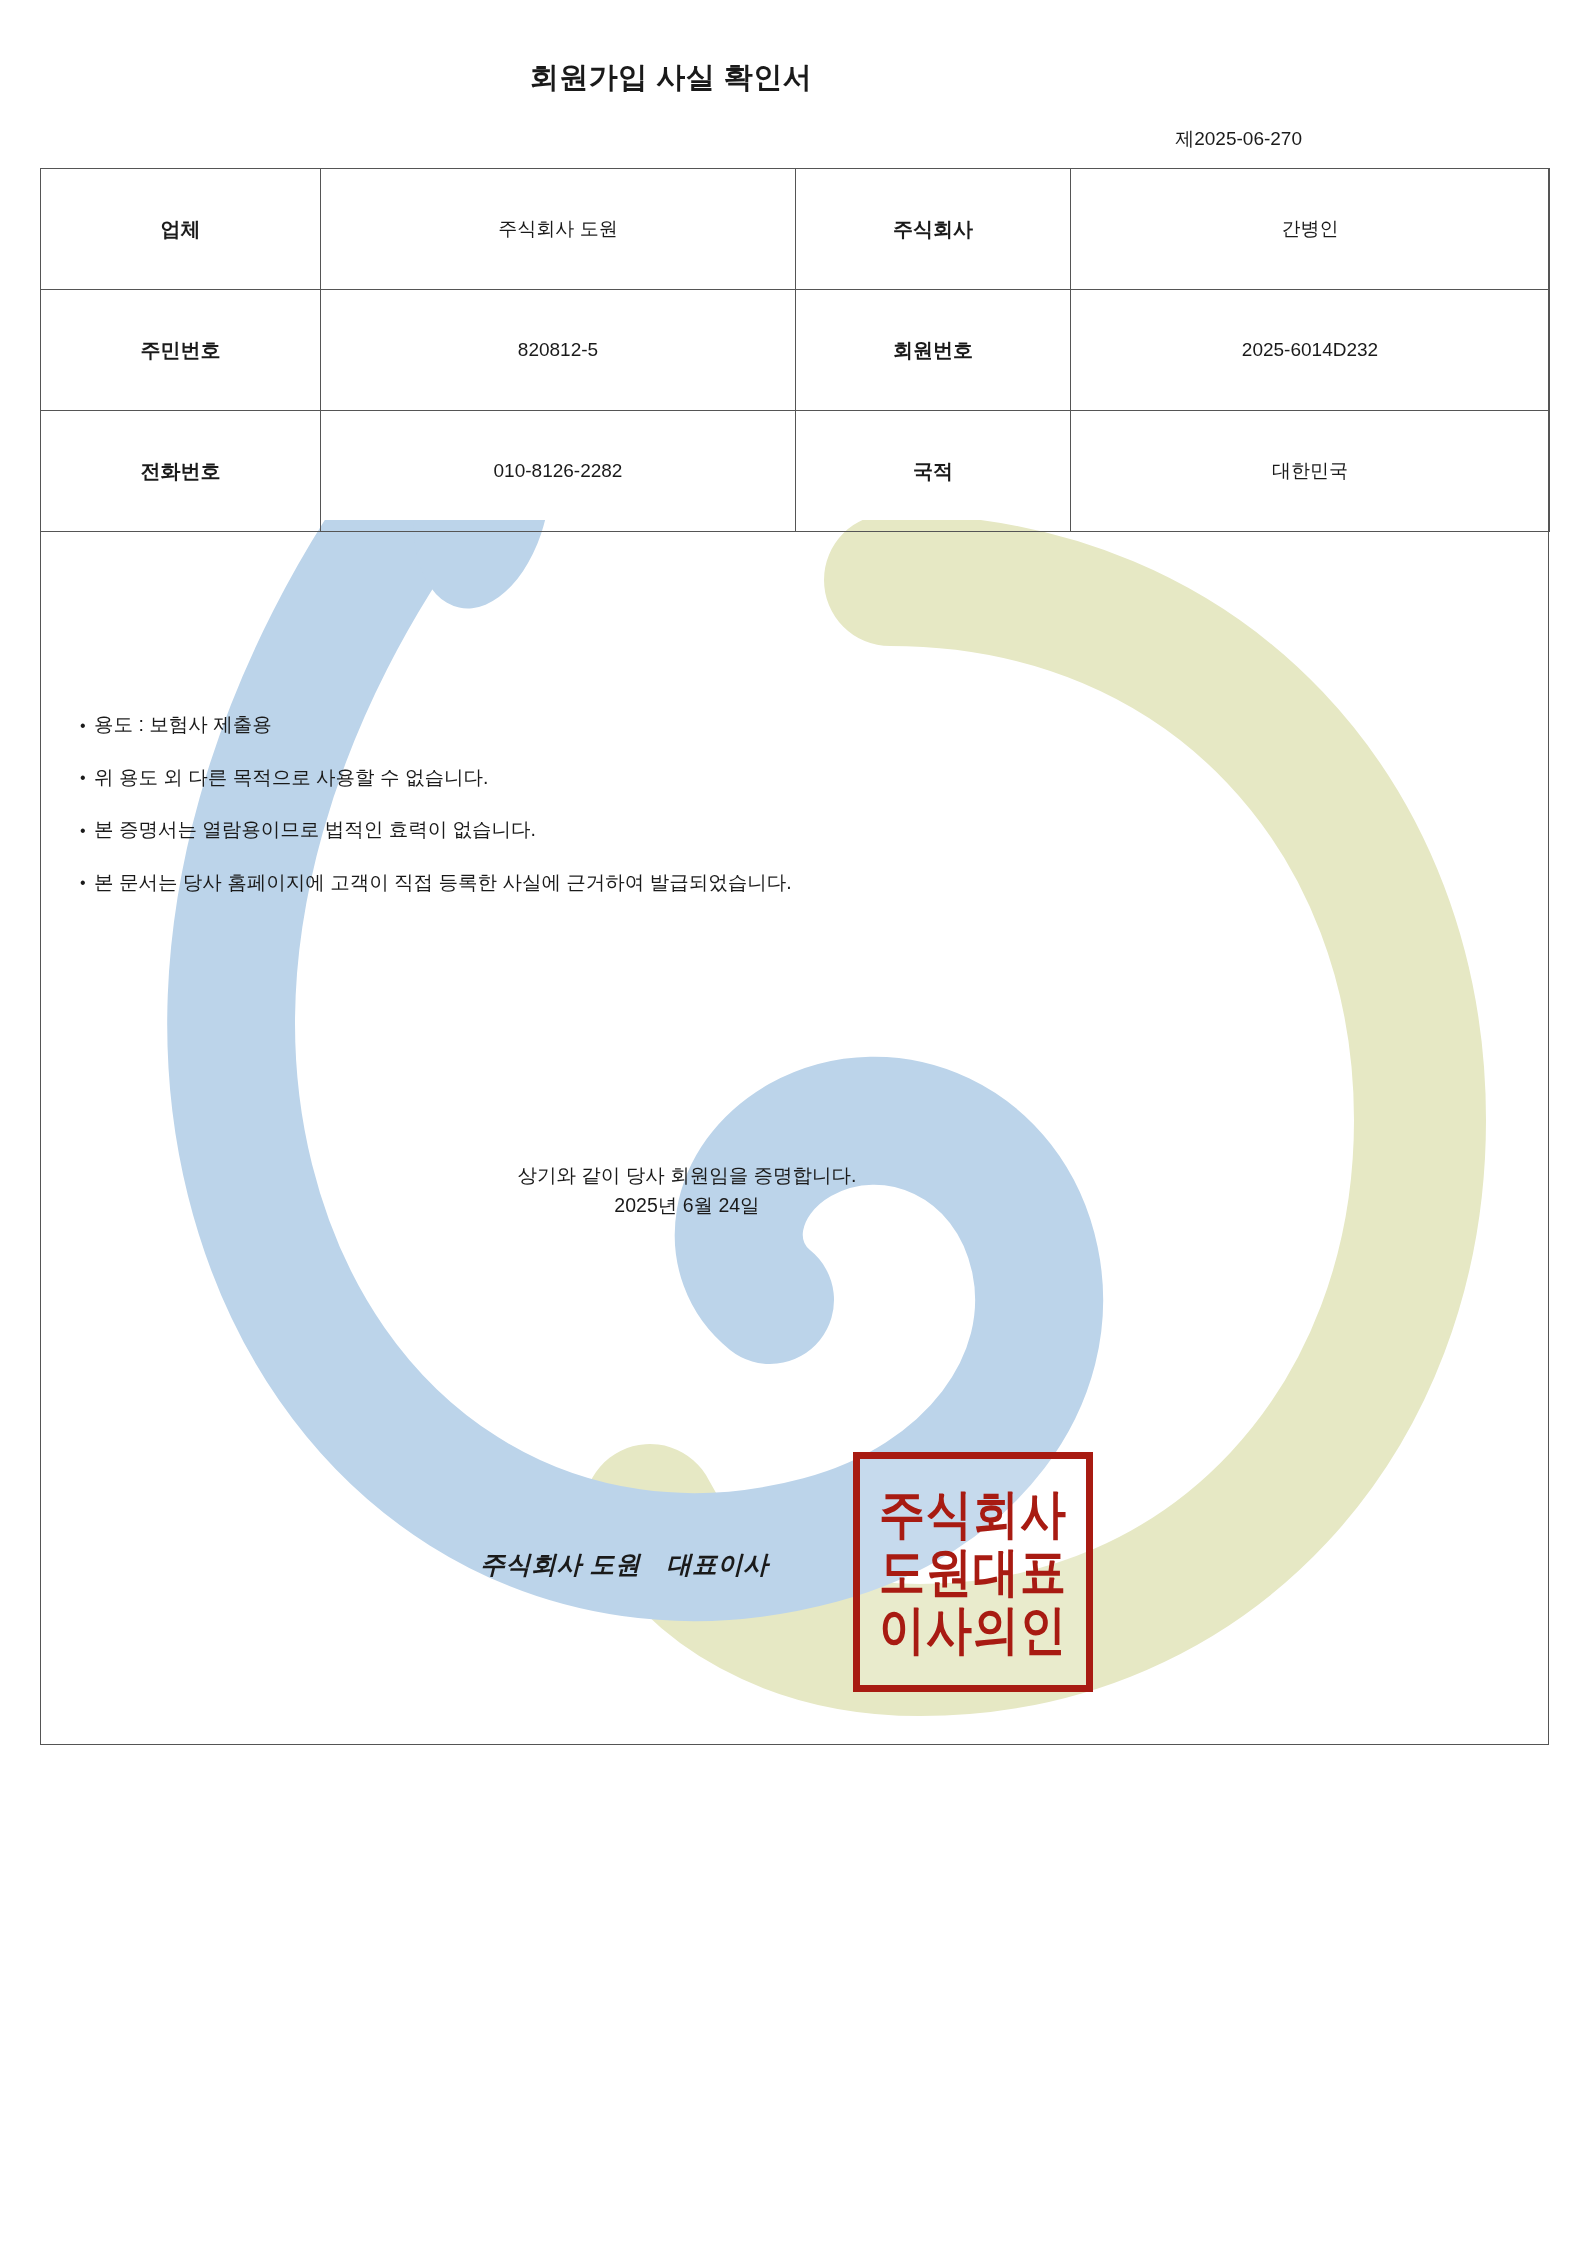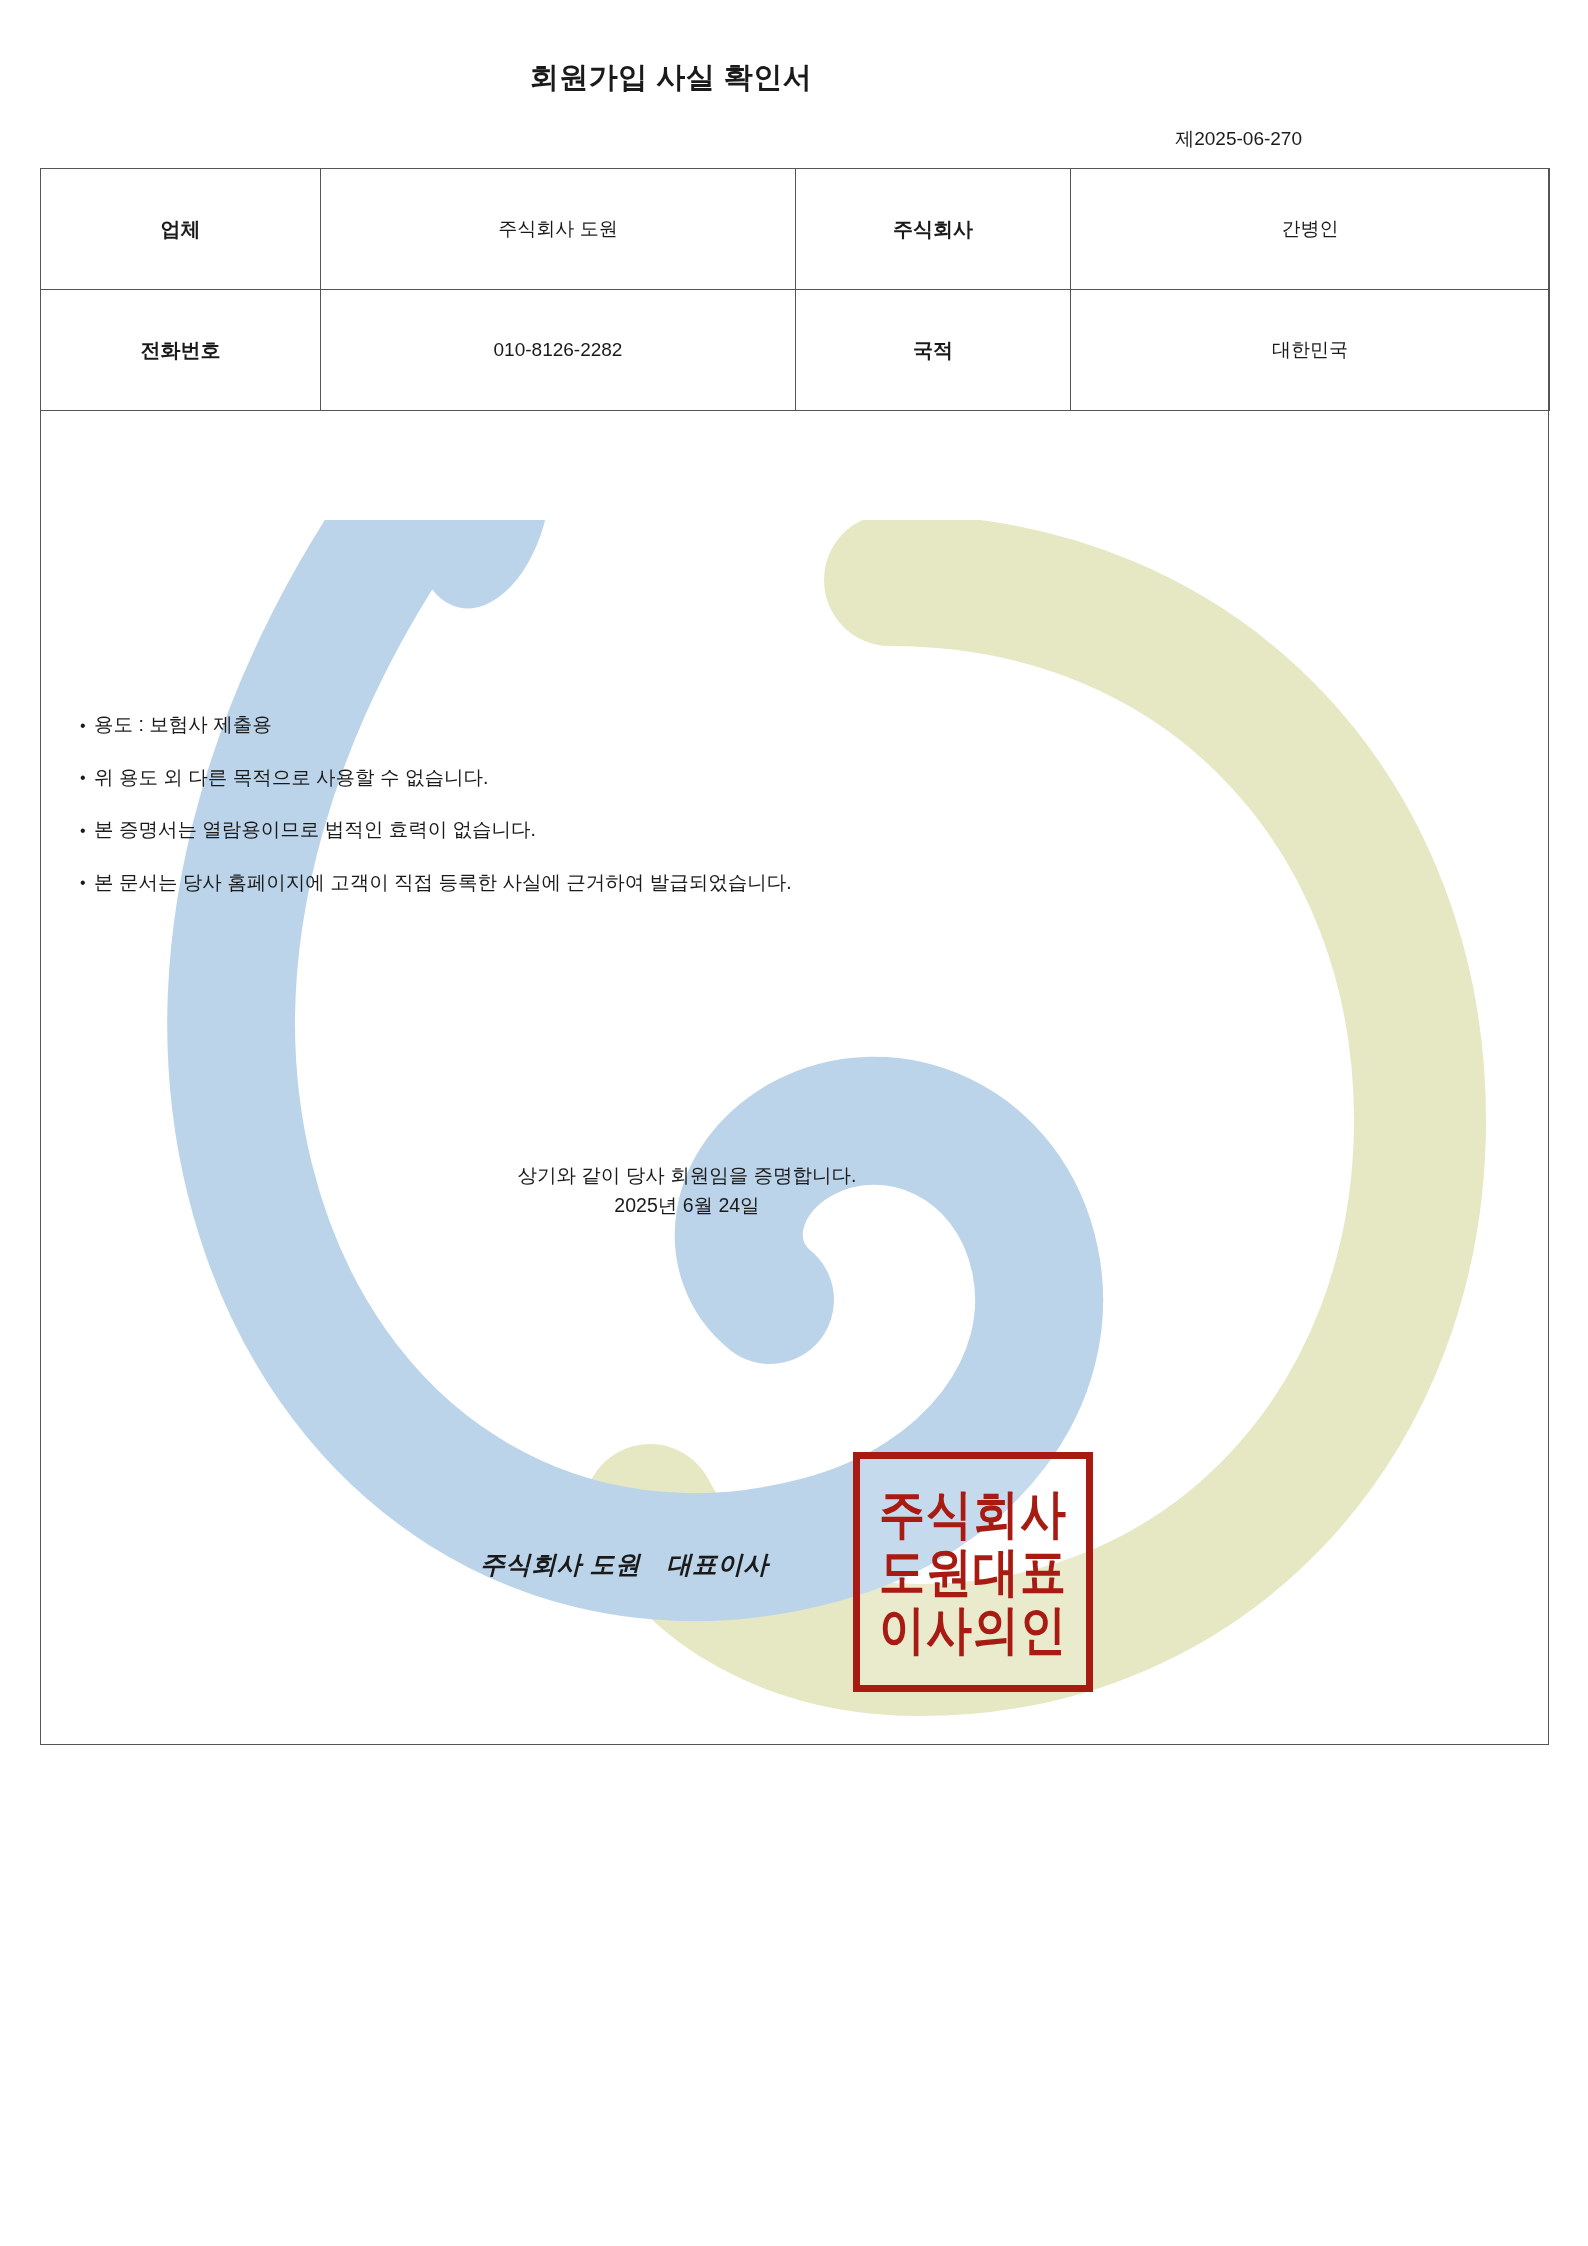--- a/index.html
+++ b/index.html
@@ -193,20 +193,26 @@
         <col class="c4">
       </colgroup>
     <tbody>
       <tr>
         <td class="label">업체</td>
         <td>주식회사 도원</td>
         <td class="label">주식회사</td>
         <td>간병인</td>
       </tr>
       <tr>
+        <td class="label">주민번호</td>
+        <td>820812-5</td>
+        <td class="label">회원번호</td>
+        <td>2025-6014D232</td>
+      </tr>
+      <tr>
         <td class="label">전화번호</td>
         <td>010-8126-2282</td>
         <td class="label">국적</td>
         <td>대한민국</td>
       </tr>
     </tbody>
   </table>
 
   <div class="notes">
     <div class="note-item">

